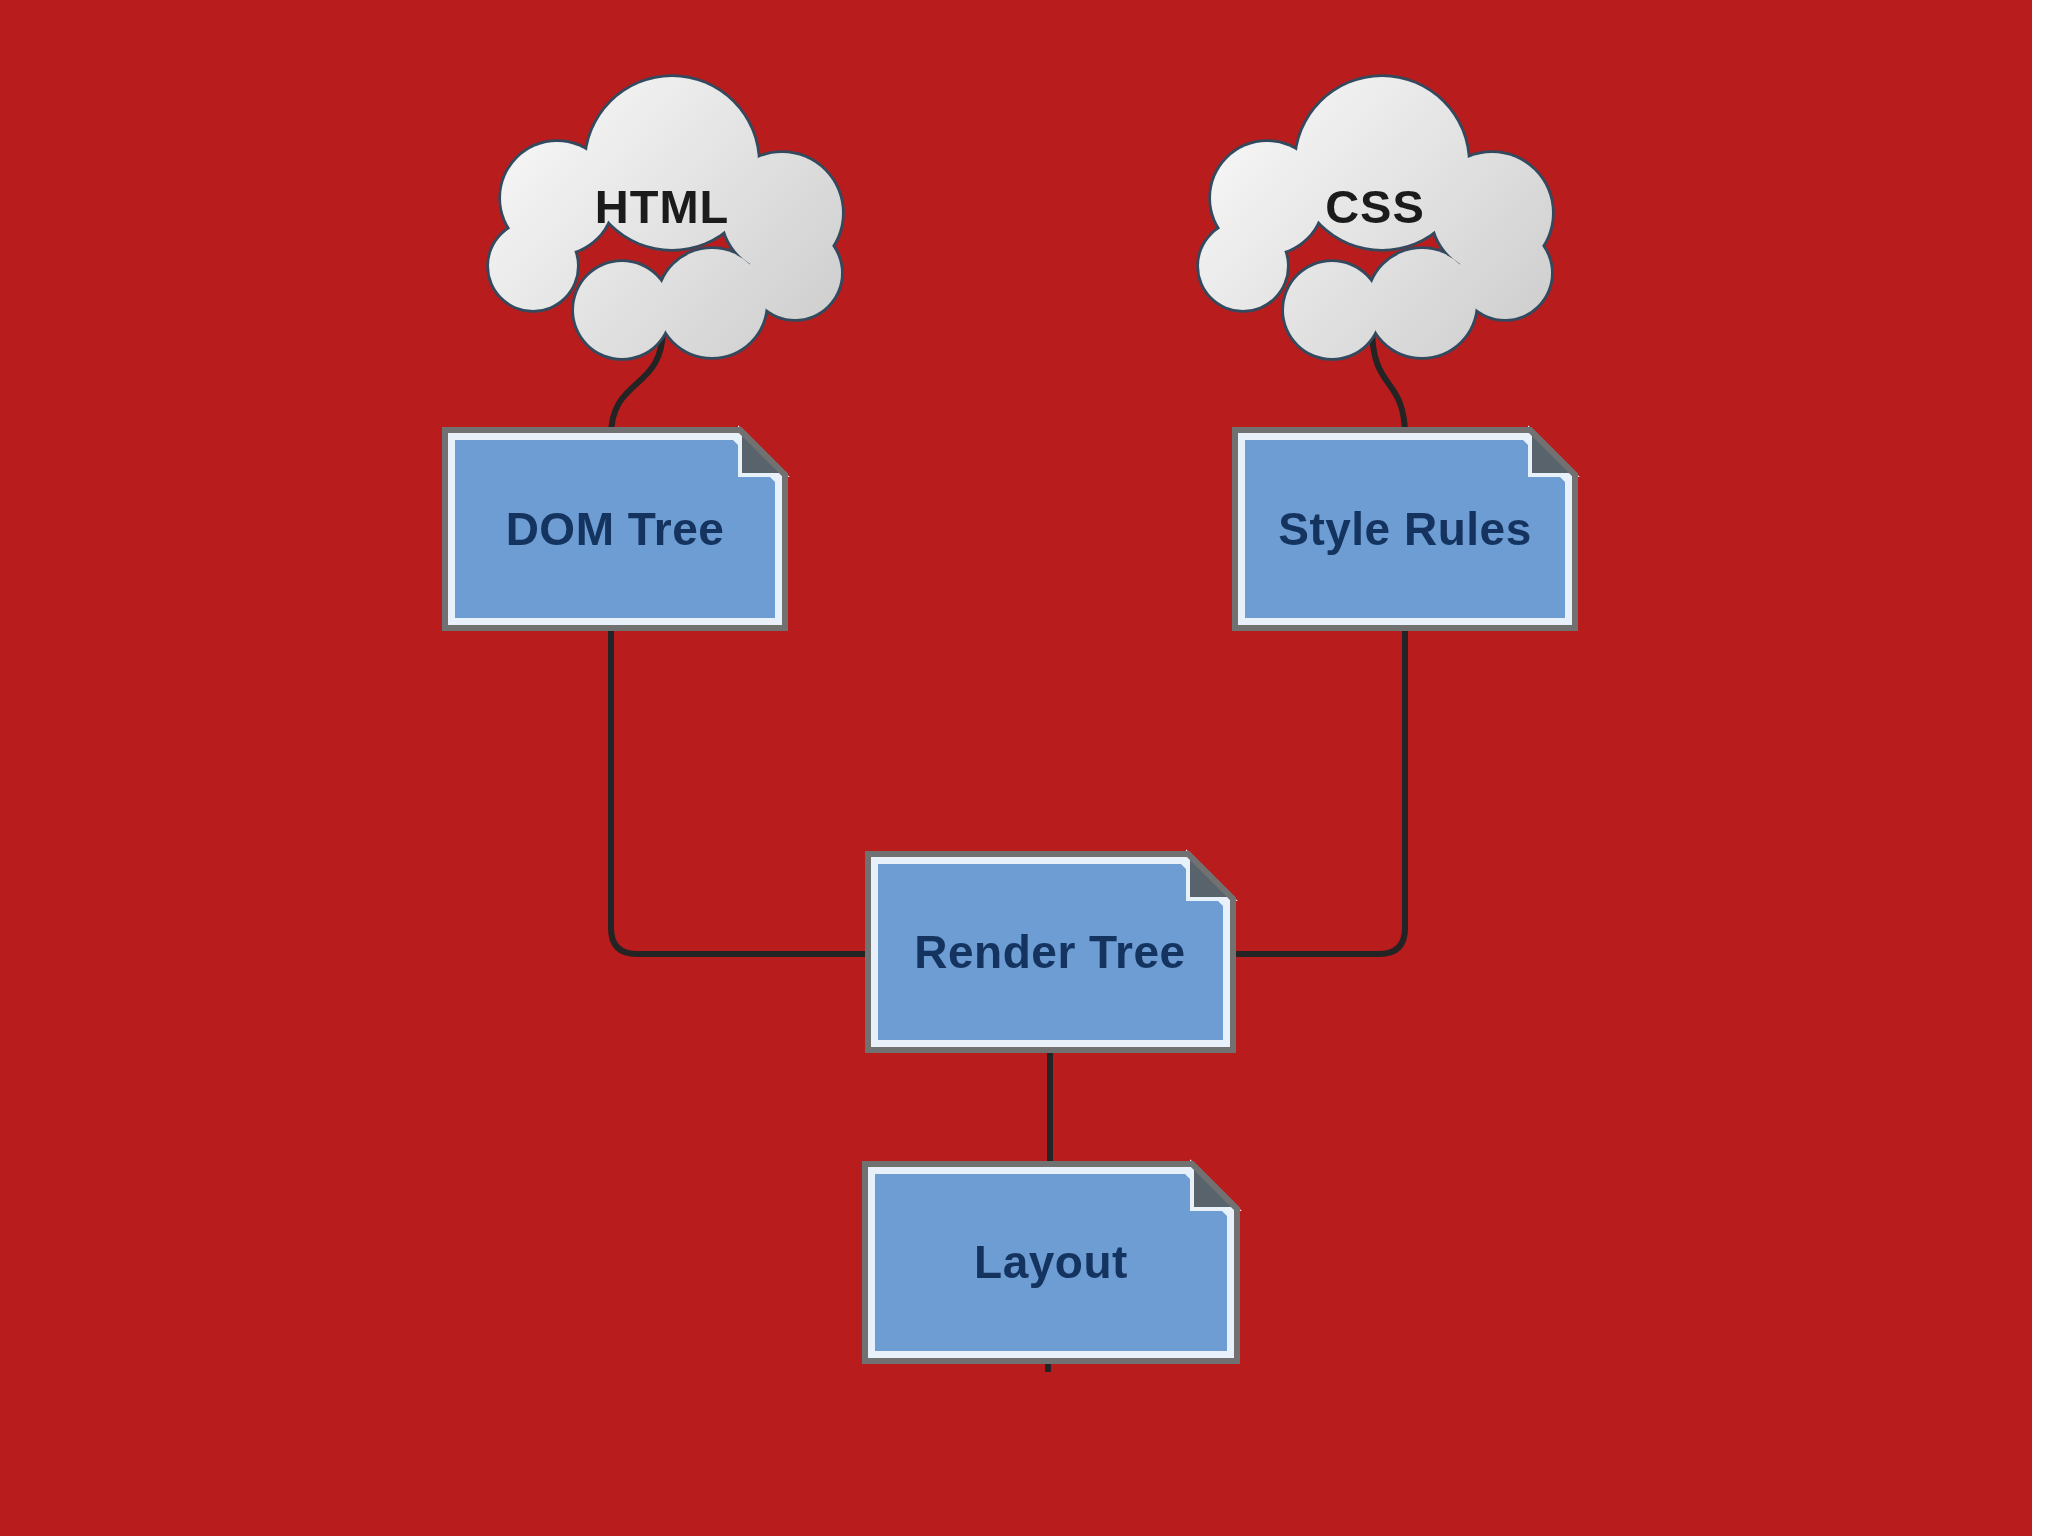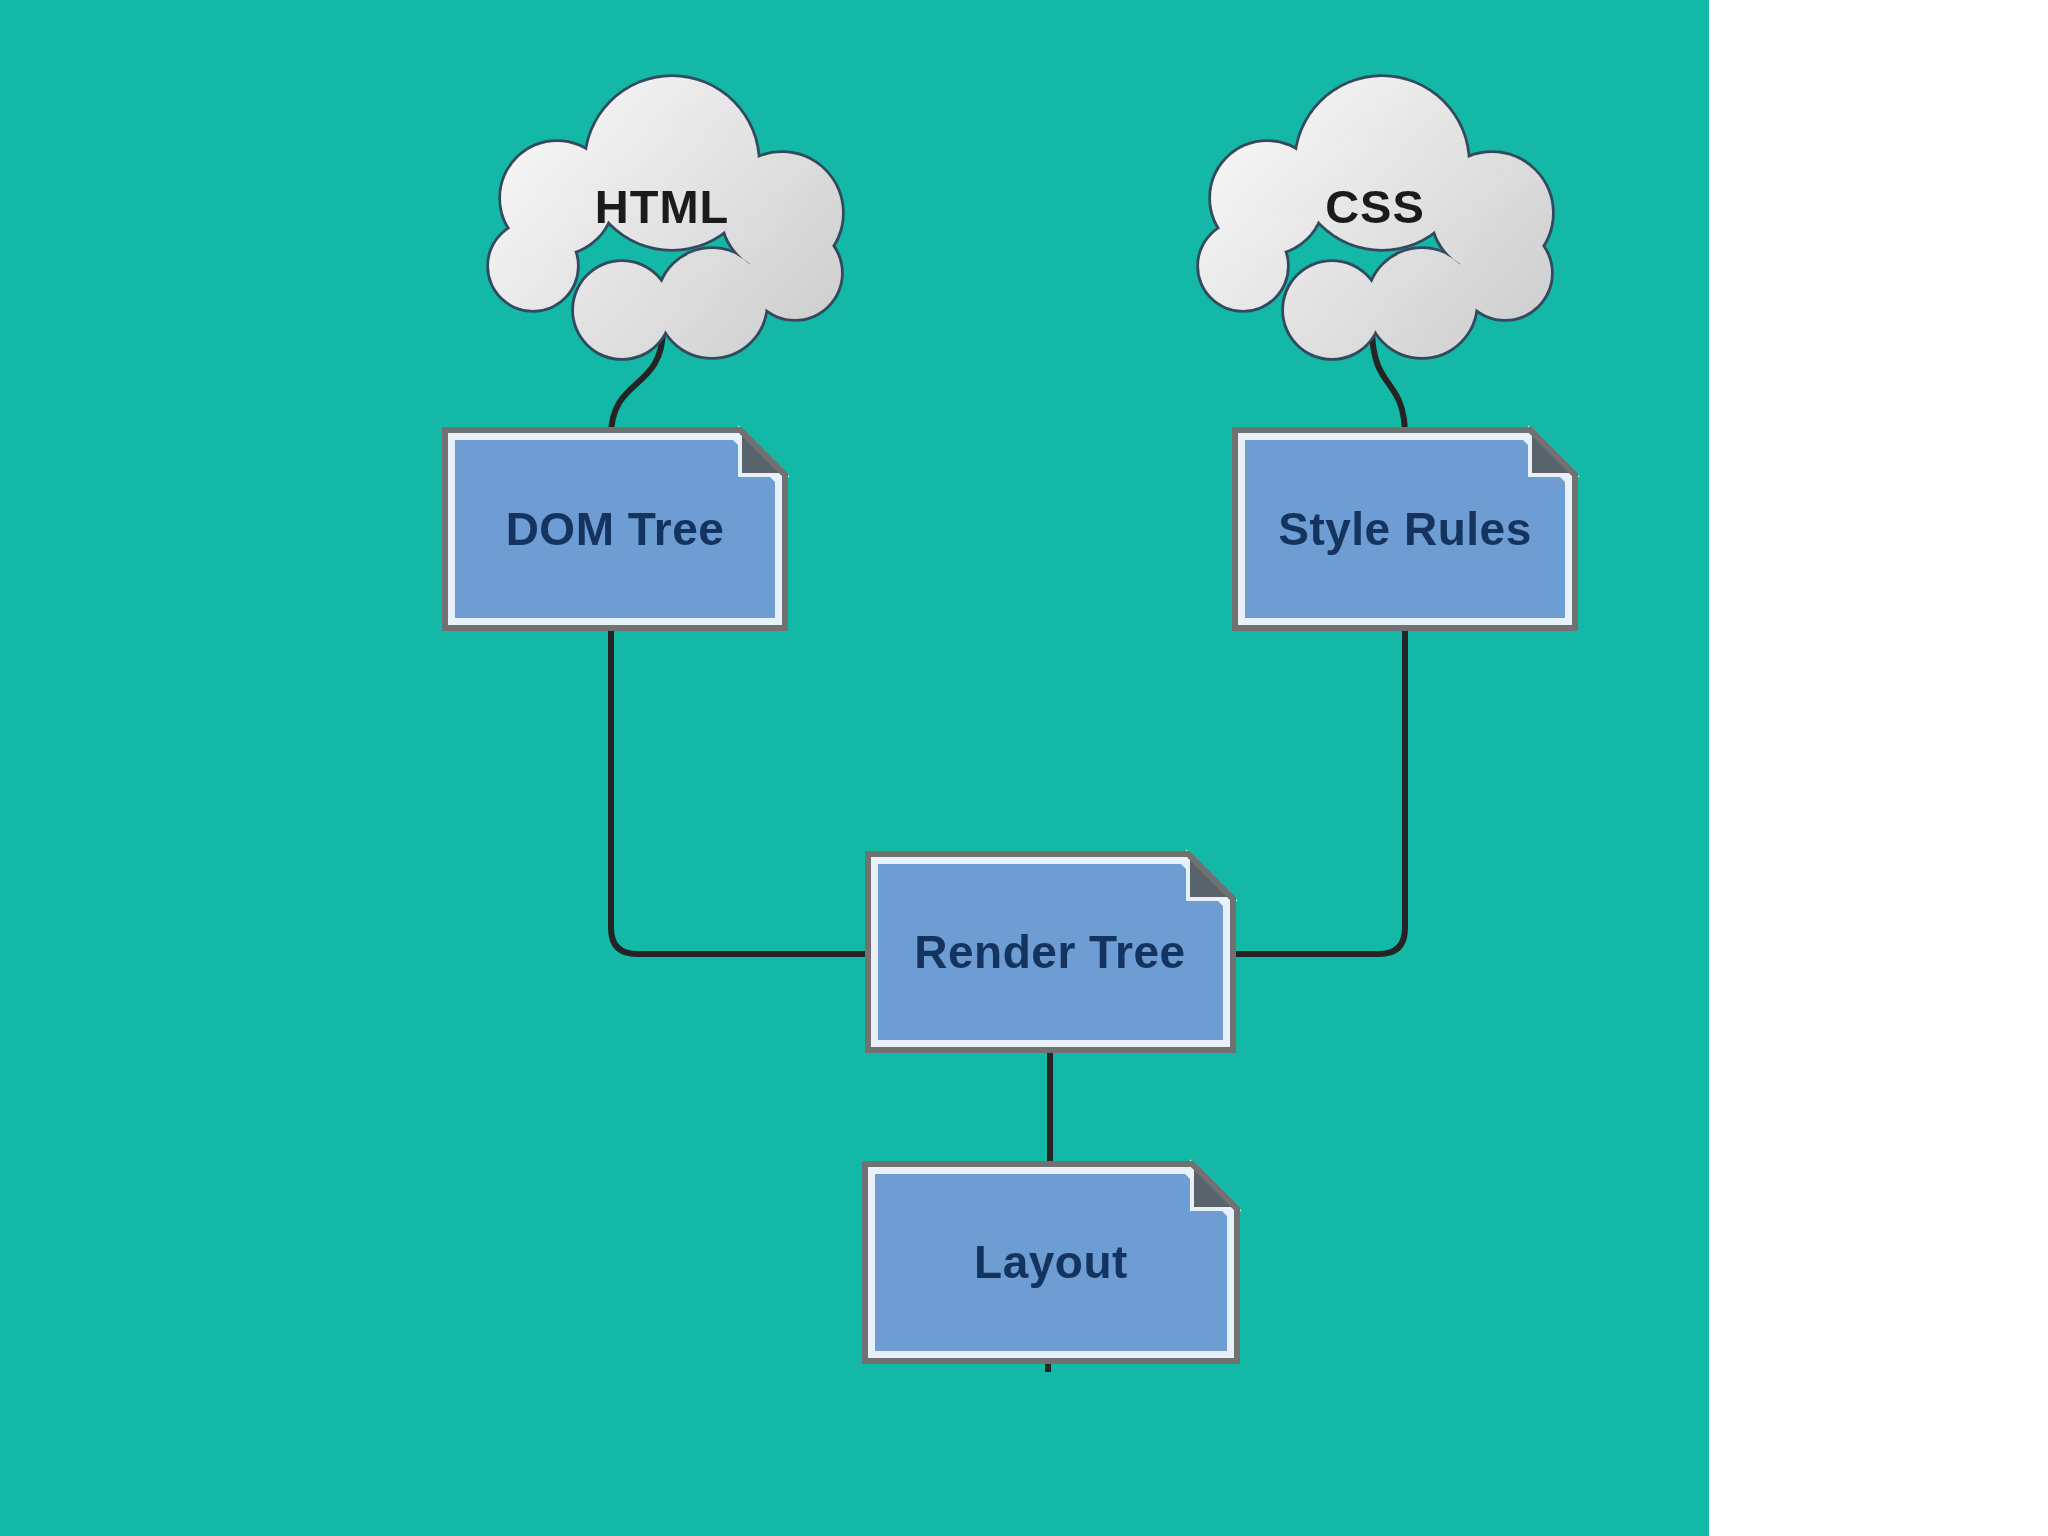--- a/index.html
+++ b/index.html
@@ -2,23 +2,23 @@
 <html><head>
 <meta charset="utf-8">
 <style>
   html, body {
     margin: 0;
     padding: 0;
     background: #ffffff;
   }
   .stage {
     position: relative;
-    width: 1709px;
+    width: 2032px;
     height: 1536px;
-    background: #14b8a6;
+    background: #b91c1c;
     overflow: hidden;
     font-family: "Liberation Sans", sans-serif;
   }
   svg { display: block; }
 
   
   .connector {
     fill: none;
     stroke: #242424;
     stroke-width: 6;

